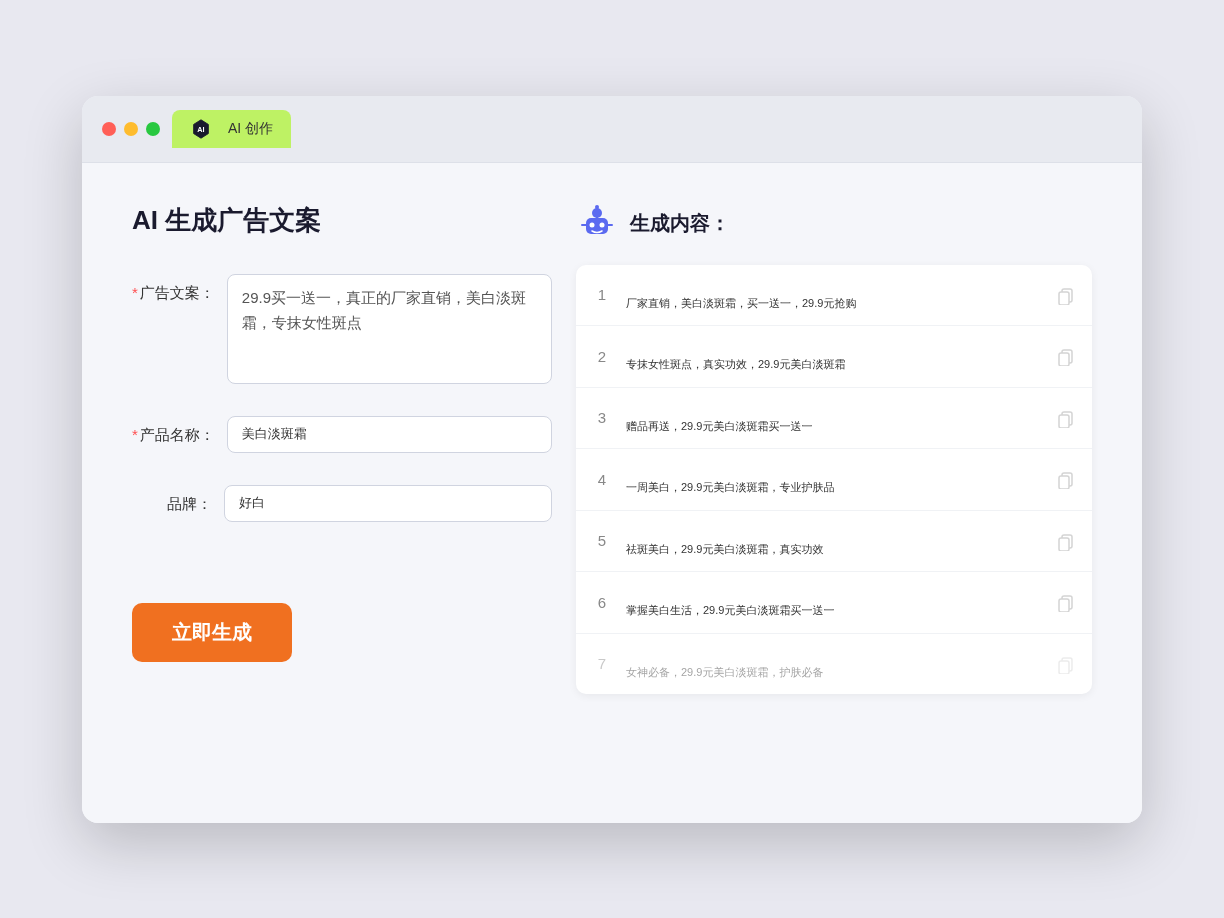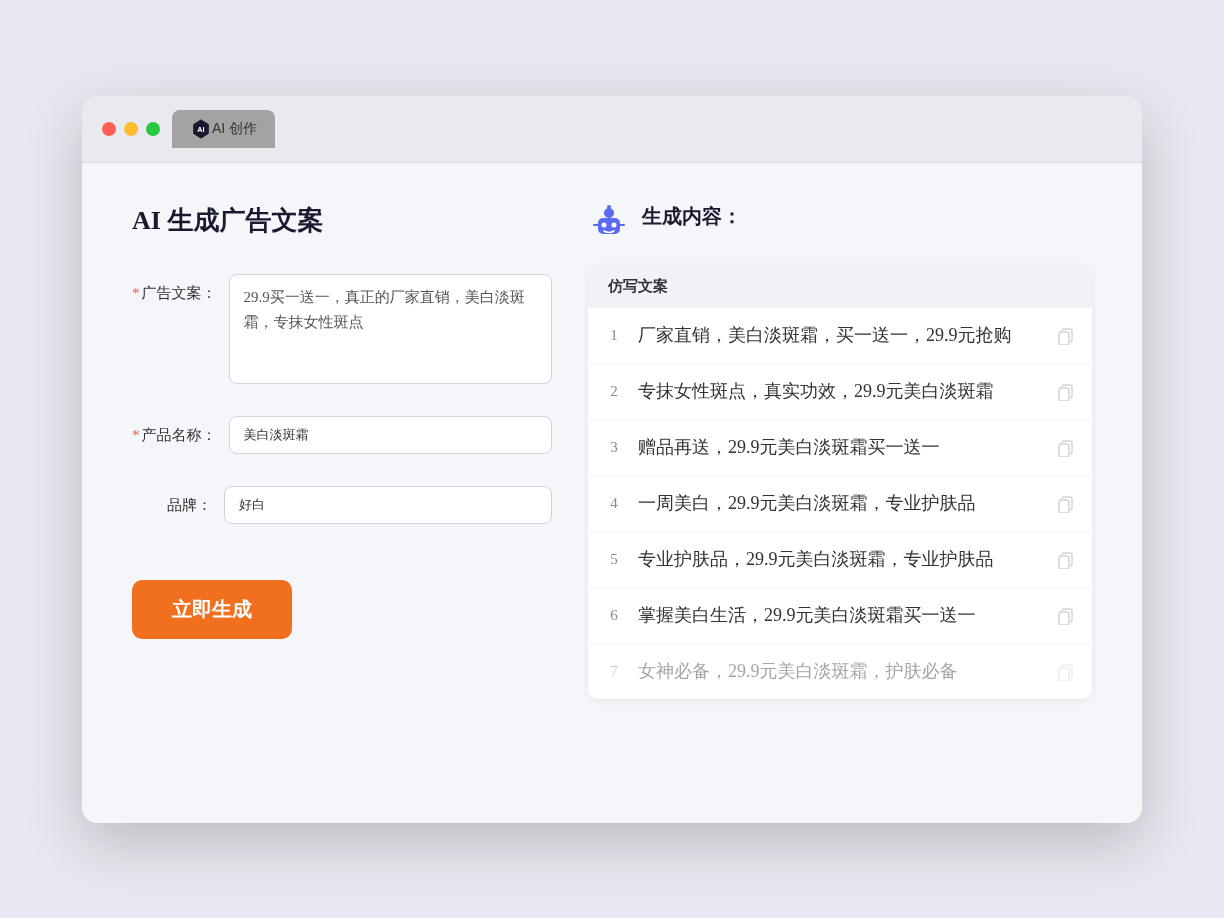--- a/index.html
+++ b/index.html
@@ -37,42 +37,41 @@
     .traffic-light {
       width: 14px;
       height: 14px;
       border-radius: 50%;
     }
     .traffic-light.red { background: #ff5f57; }
     .traffic-light.yellow { background: #febc2e; }
     .traffic-light.green { background: #28c840; }
 
     .tab {
-      background: #a3a3a3;
+      background: #bef264;
       border-radius: 8px 8px 0 0;
       padding: 8px 18px;
       display: flex;
       align-items: center;
-      gap: 0;
+      gap: 16px;
       font-size: 14px;
       color: #333;
     }
 
     .tab-icon {
       width: 22px;
       height: 22px;
     }
 
     .browser-content {
       background: #f5f6fa;
       padding: 40px 50px;
       display: flex;
-      gap: 36px;
+      gap: 24px;
       min-height: 660px;
-      font-family: Liberation Serif, serif;
     }
 
     
     .left-panel {
       flex: 0 0 420px;
     }
 
     .page-title {
       font-size: 26px;
       font-weight: 700;
@@ -130,33 +129,33 @@
 
     .generate-btn {
       background: #f07020;
       color: #fff;
       border: none;
       border-radius: 10px;
       padding: 16px 40px;
       font-size: 20px;
       font-weight: 600;
       cursor: pointer;
-      margin-top: 24px;
+      margin-top: 49px;
       font-family: inherit;
       transition: background 0.2s;
     }
 
     
     .right-panel {
       flex: 1;
     }
 
     .right-header {
       display: flex;
-      align-items: flex-start;
+      align-items: center;
       gap: 12px;
       margin-bottom: 20px;
     }
 
     .robot-icon {
       width: 42px;
       height: 42px;
     }
 
     .right-title {
@@ -199,23 +198,24 @@
 
     .result-num {
       font-size: 15px;
       color: #888;
       min-width: 20px;
       text-align: center;
     }
 
     .result-text {
       flex: 1;
-      font-size: 18px;
+      font-size: 11px;
       color: #333;
       line-height: 1.5;
+      margin-top: 16px;
     }
 
     .copy-icon {
       width: 20px;
       height: 20px;
       opacity: 0.5;
       cursor: pointer;
       flex-shrink: 0;
     }
   </style>
@@ -282,21 +282,20 @@
           <path d="M16 28 Q21 31 26 28" stroke="white" stroke-width="1.5" fill="none" stroke-linecap="round"></path>
           <line x1="21" y1="5" x2="21" y2="15" stroke="#5b6af0" stroke-width="2"></line>
           <circle cx="21" cy="4" r="2" fill="#5b6af0"></circle>
           <line x1="10" y1="22" x2="6" y2="22" stroke="#5b6af0" stroke-width="2" stroke-linecap="round"></line>
           <line x1="32" y1="22" x2="36" y2="22" stroke="#5b6af0" stroke-width="2" stroke-linecap="round"></line>
         </svg>
         <h2 class="right-title">生成内容：</h2>
       </div>
 
       <div class="results-table">
-        <div class="results-header">仿写文案</div>
 
         <div id="results-list">
             <div class="result-row">
               <span class="result-num">1</span>
               <span class="result-text">厂家直销，美白淡斑霜，买一送一，29.9元抢购</span>
               <span class="copy-icon"><svg viewBox="0 0 20 20" fill="none" xmlns="http://www.w3.org/2000/svg">
       <rect x="6" y="4" width="10" height="13" rx="2" stroke="#aaa" stroke-width="1.5" fill="white"></rect>
       <rect x="3" y="7" width="10" height="13" rx="2" stroke="#aaa" stroke-width="1.5" fill="white"></rect>
     </svg></span>
             </div>
@@ -319,21 +318,21 @@
             <div class="result-row">
               <span class="result-num">4</span>
               <span class="result-text">一周美白，29.9元美白淡斑霜，专业护肤品</span>
               <span class="copy-icon"><svg viewBox="0 0 20 20" fill="none" xmlns="http://www.w3.org/2000/svg">
       <rect x="6" y="4" width="10" height="13" rx="2" stroke="#aaa" stroke-width="1.5" fill="white"></rect>
       <rect x="3" y="7" width="10" height="13" rx="2" stroke="#aaa" stroke-width="1.5" fill="white"></rect>
     </svg></span>
             </div>
             <div class="result-row">
               <span class="result-num">5</span>
-              <span class="result-text">专业护肤品，29.9元美白淡斑霜，专业护肤品</span>
+              <span class="result-text">祛斑美白，29.9元美白淡斑霜，真实功效</span>
               <span class="copy-icon"><svg viewBox="0 0 20 20" fill="none" xmlns="http://www.w3.org/2000/svg">
       <rect x="6" y="4" width="10" height="13" rx="2" stroke="#aaa" stroke-width="1.5" fill="white"></rect>
       <rect x="3" y="7" width="10" height="13" rx="2" stroke="#aaa" stroke-width="1.5" fill="white"></rect>
     </svg></span>
             </div>
             <div class="result-row">
               <span class="result-num">6</span>
               <span class="result-text">掌握美白生活，29.9元美白淡斑霜买一送一</span>
               <span class="copy-icon"><svg viewBox="0 0 20 20" fill="none" xmlns="http://www.w3.org/2000/svg">
       <rect x="6" y="4" width="10" height="13" rx="2" stroke="#aaa" stroke-width="1.5" fill="white"></rect>

